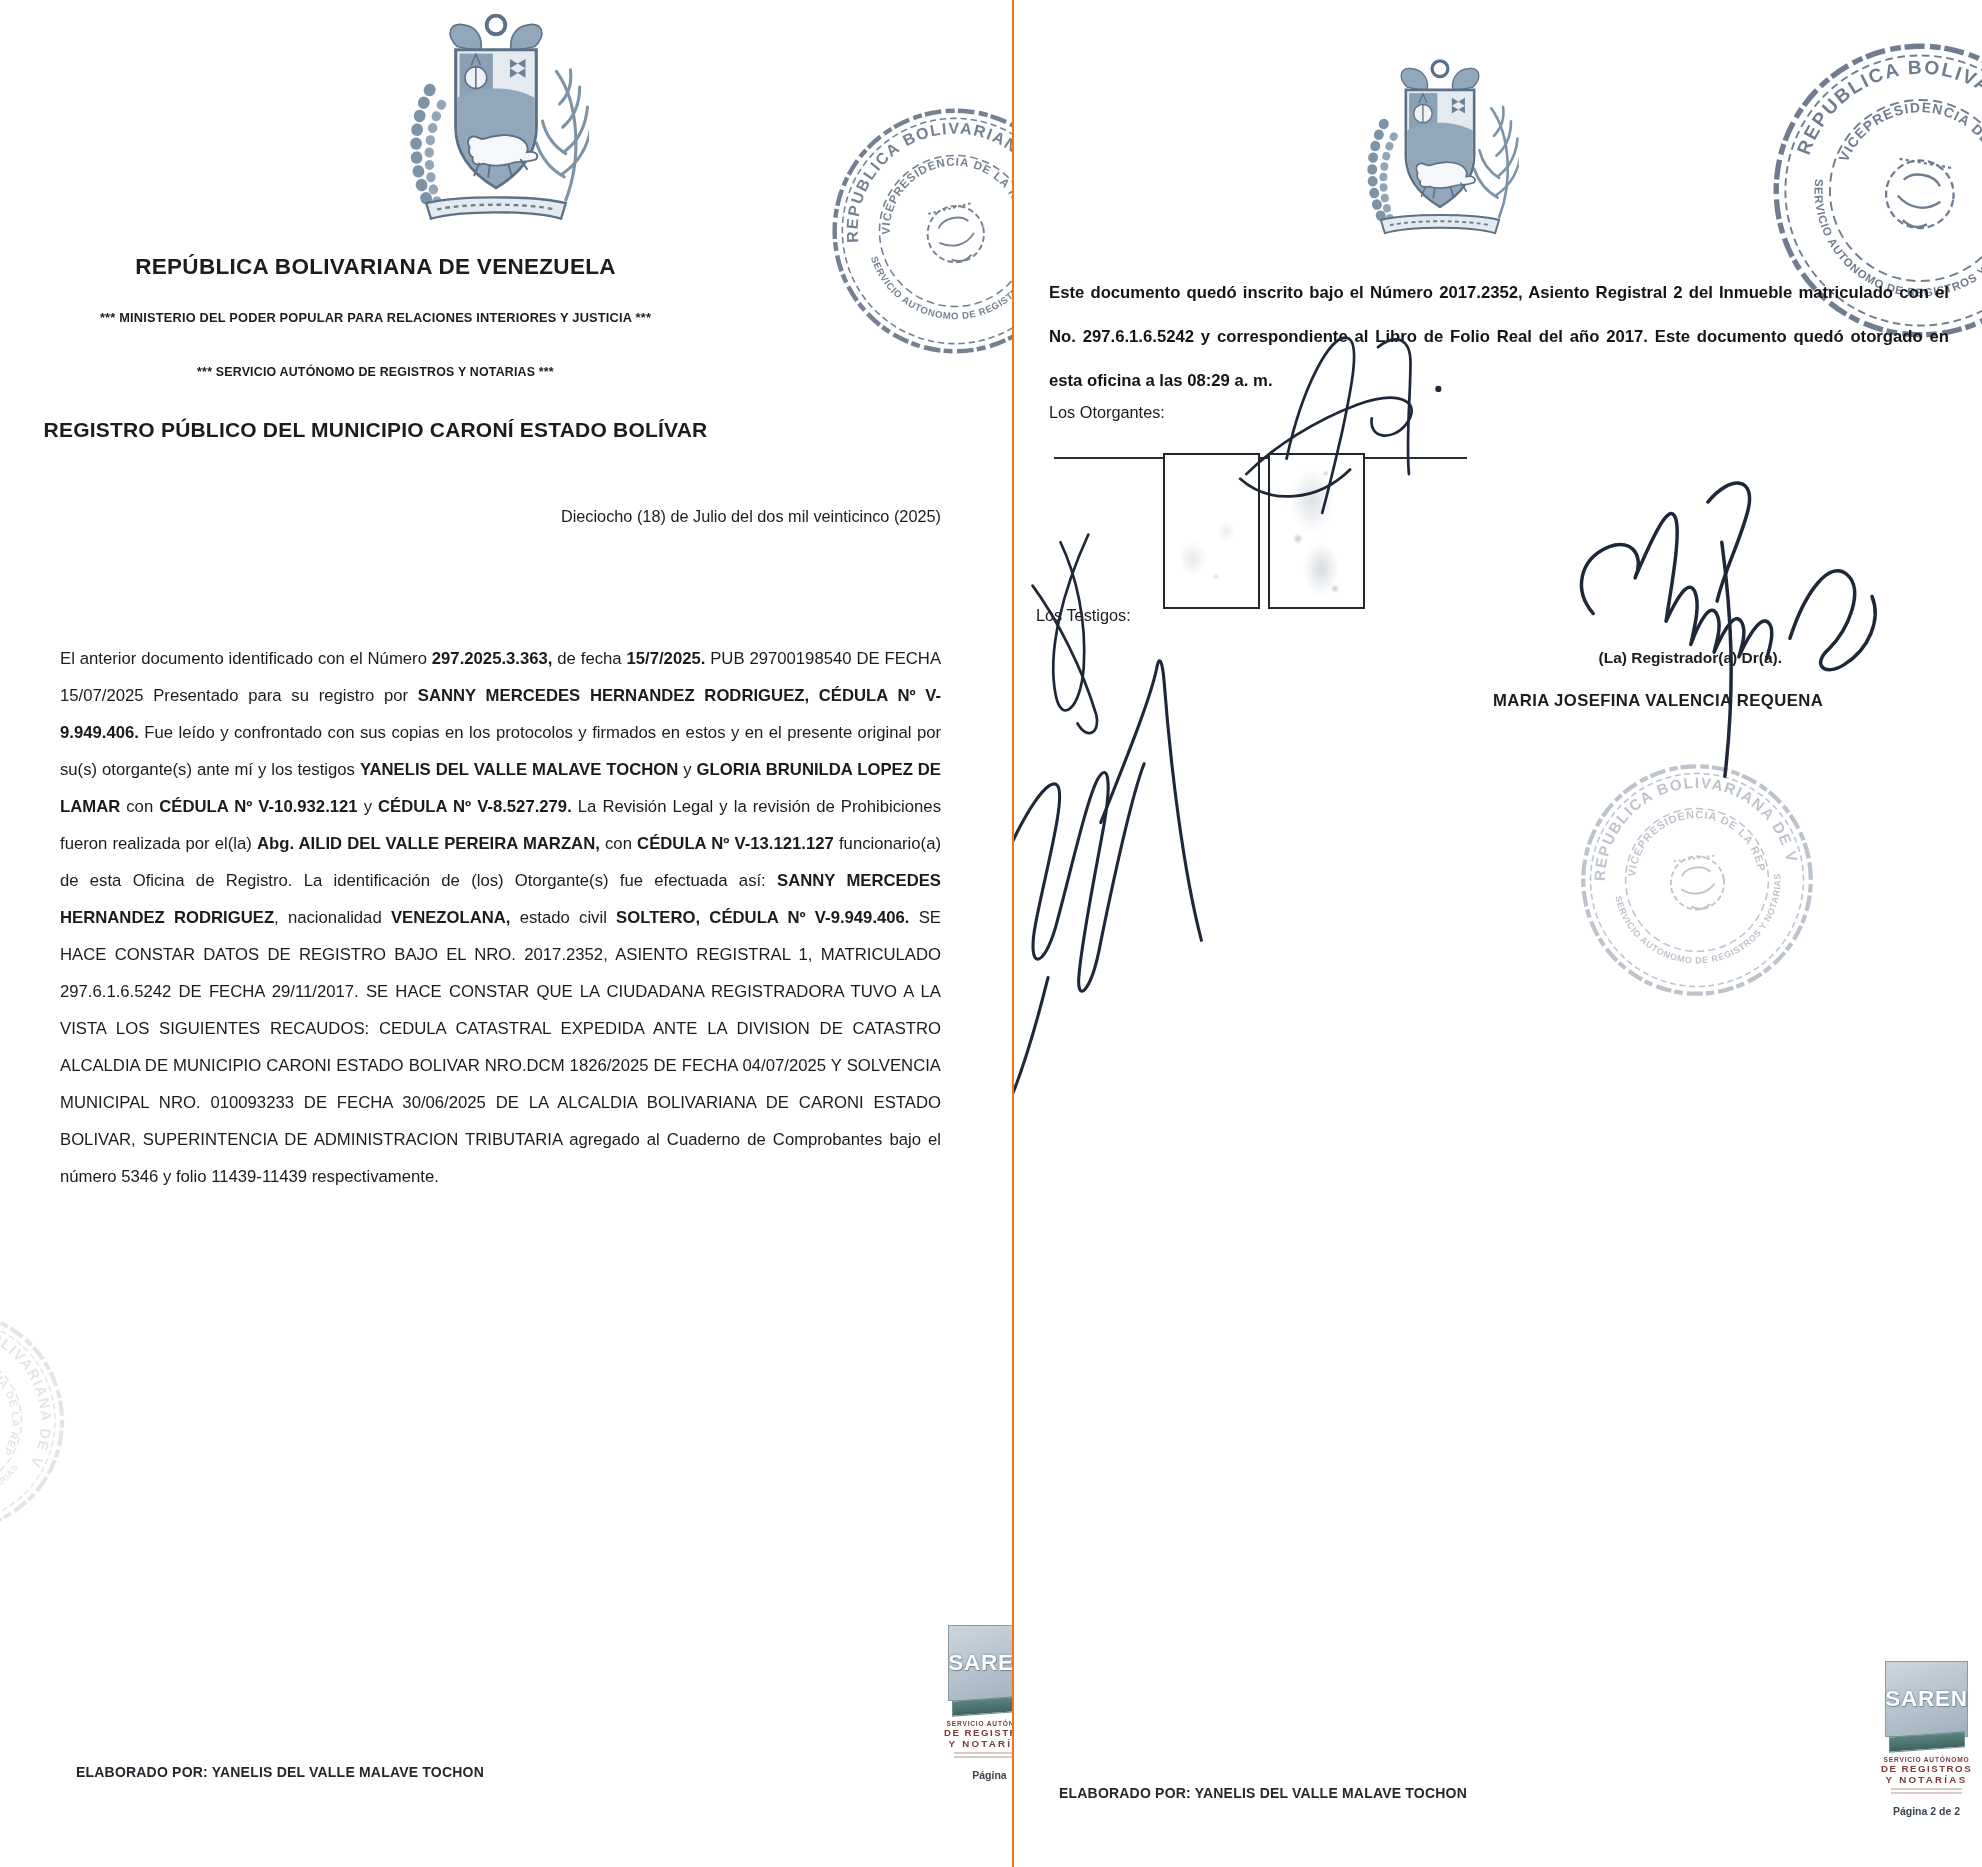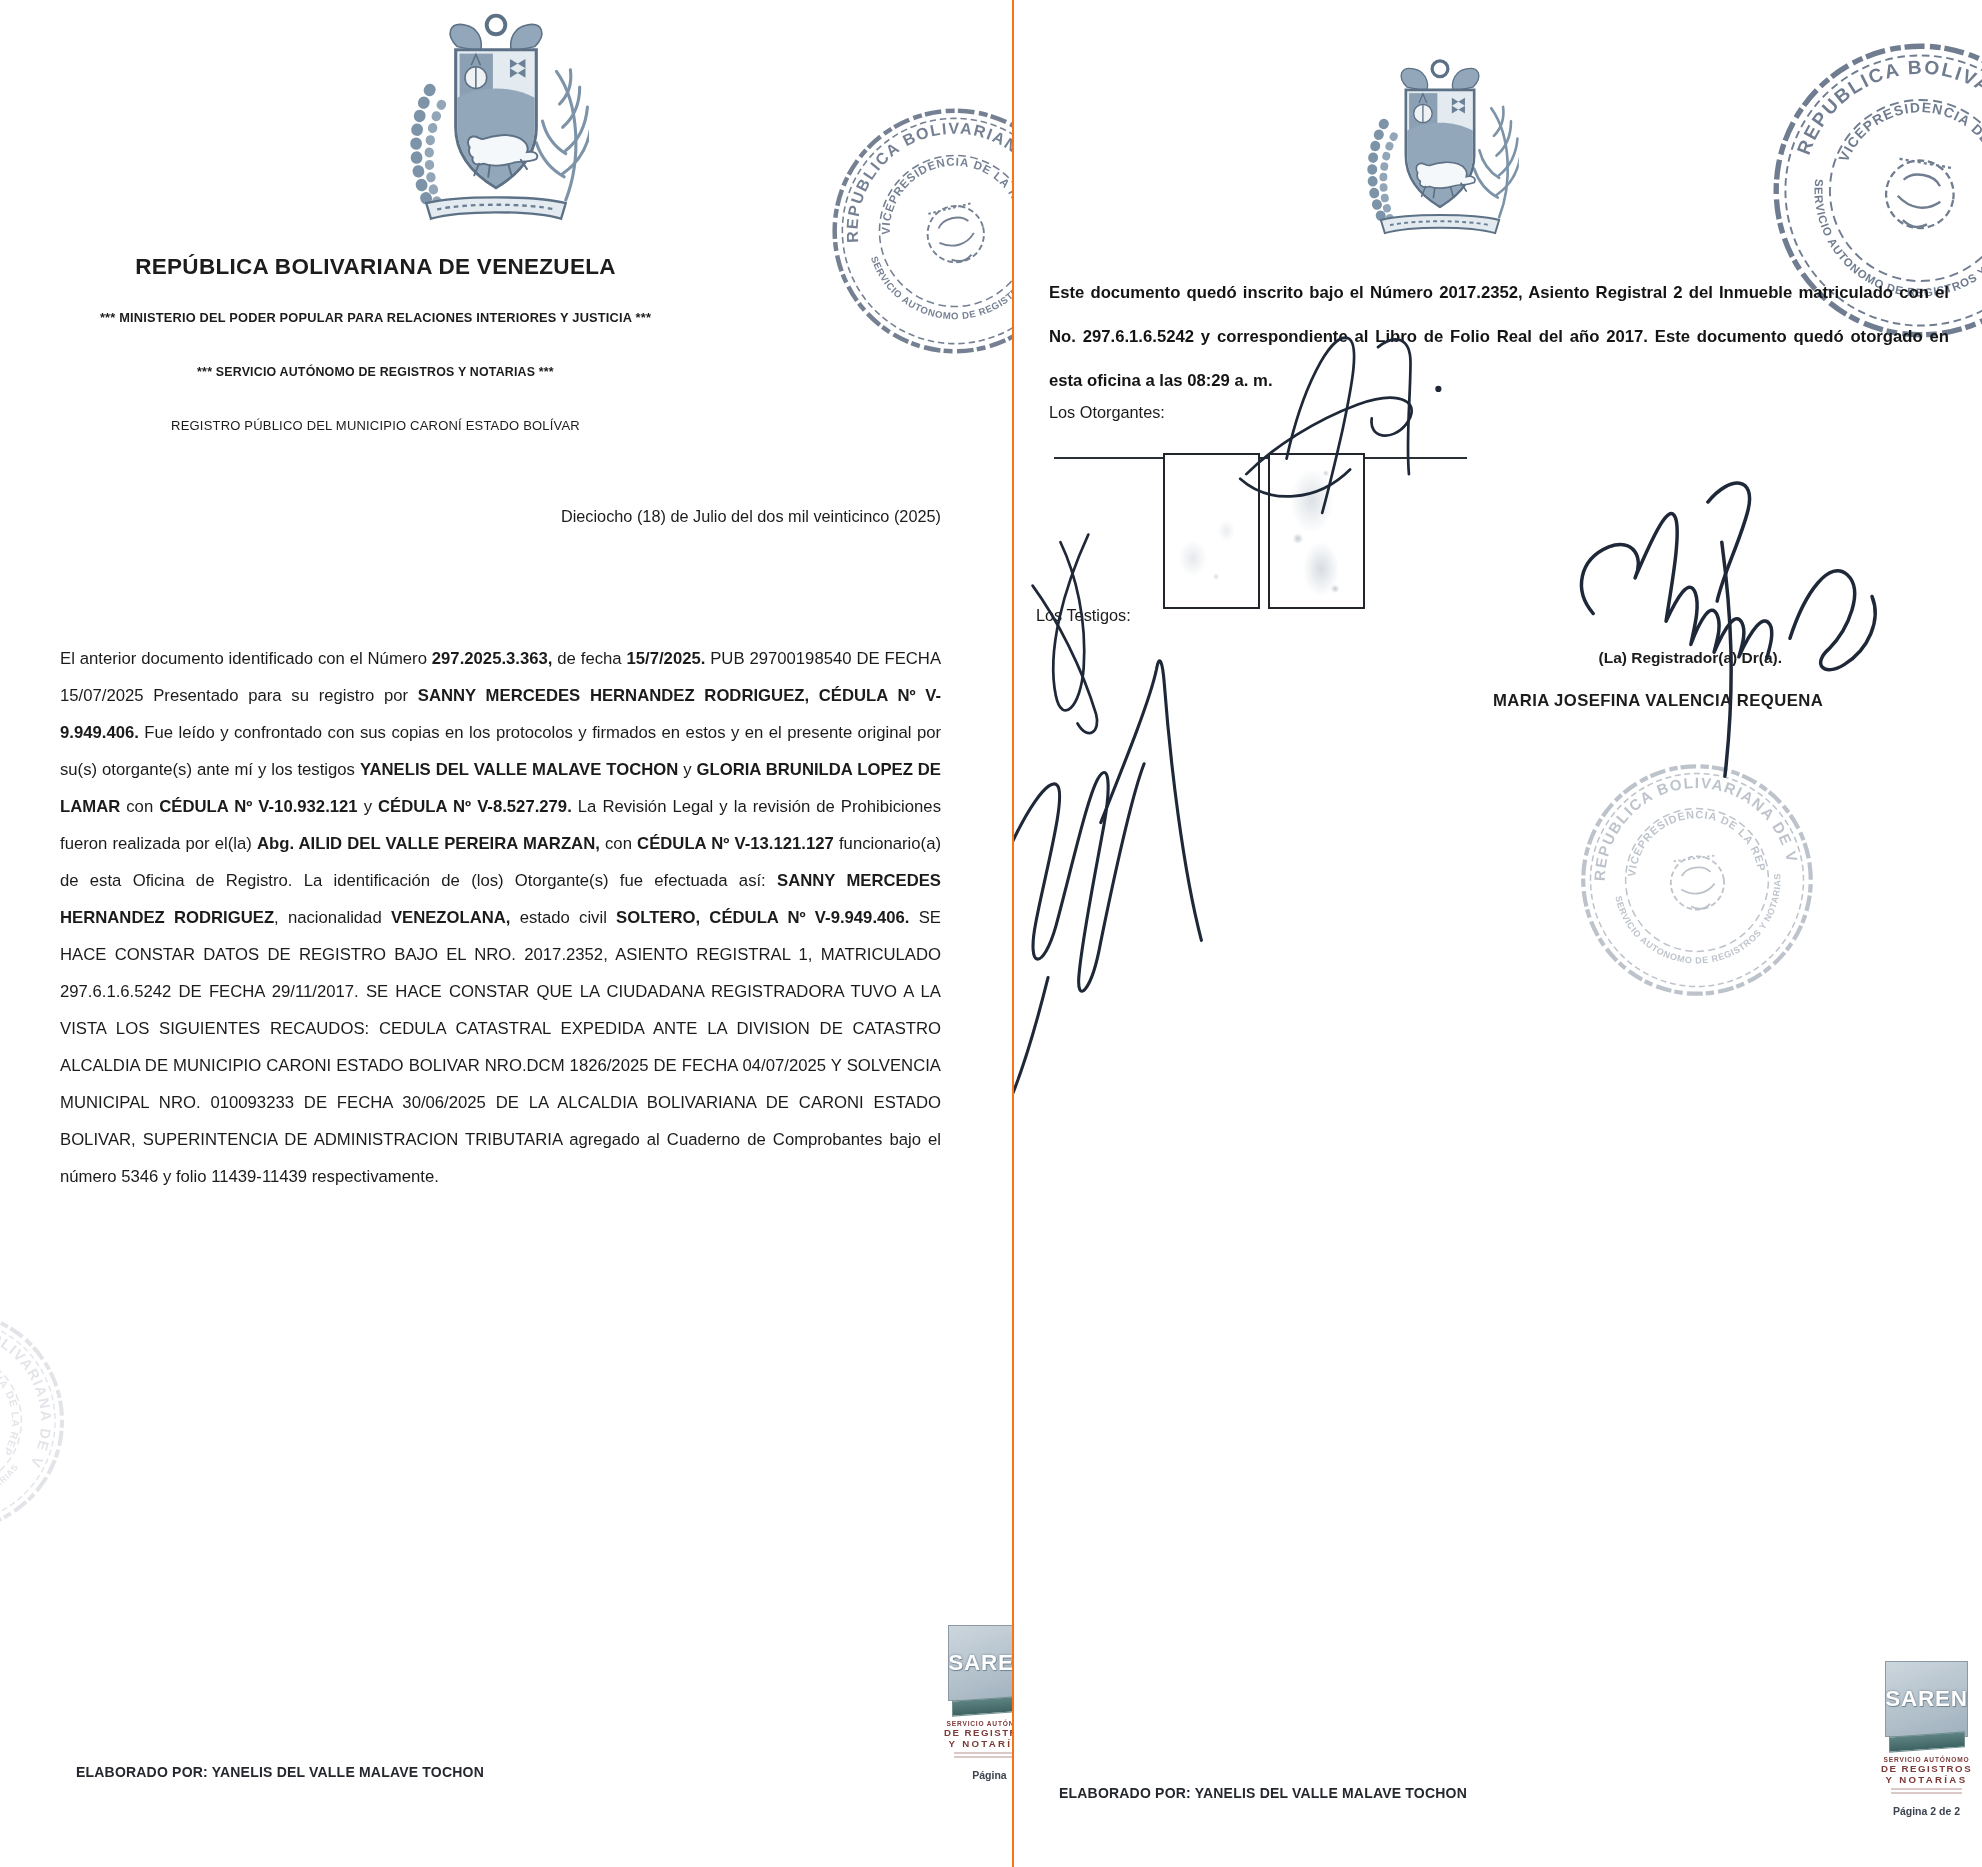--- a/index.html
+++ b/index.html
@@ -15,21 +15,21 @@
   #pageR{left:1014px;width:968px;}
 
   .abs{position:absolute;}
   .b{font-weight:700;}
 
   
   .hdr{position:absolute;left:31px;width:689px;text-align:center;}
   .title{top:254px;font-size:22.5px;font-weight:700;letter-spacing:0.3px;}
   .ministry{top:310px;font-size:12.8px;font-weight:700;letter-spacing:0.2px;}
   .service{top:345px;font-size:12.4px;font-weight:700;letter-spacing:0.2px;margin-top:20px;}
-  .office{top:418px;font-size:13px;font-weight:400;letter-spacing:0.2px;}
+  .office{top:418px;font-size:21px;font-weight:700;letter-spacing:0.2px;}
   .dateblock{position:absolute;left:60px;width:881px;text-align:right;}
   .dateline{top:507px;font-size:16.3px;}
   .annivline{top:544px;font-size:16.3px;}
 
   
   .bodyL{
     position:absolute;left:60px;top:640px;width:881px;
     font-size:16.7px;line-height:37px;text-align:justify;color:#1b1b1b;
   }
   .bodyR{

